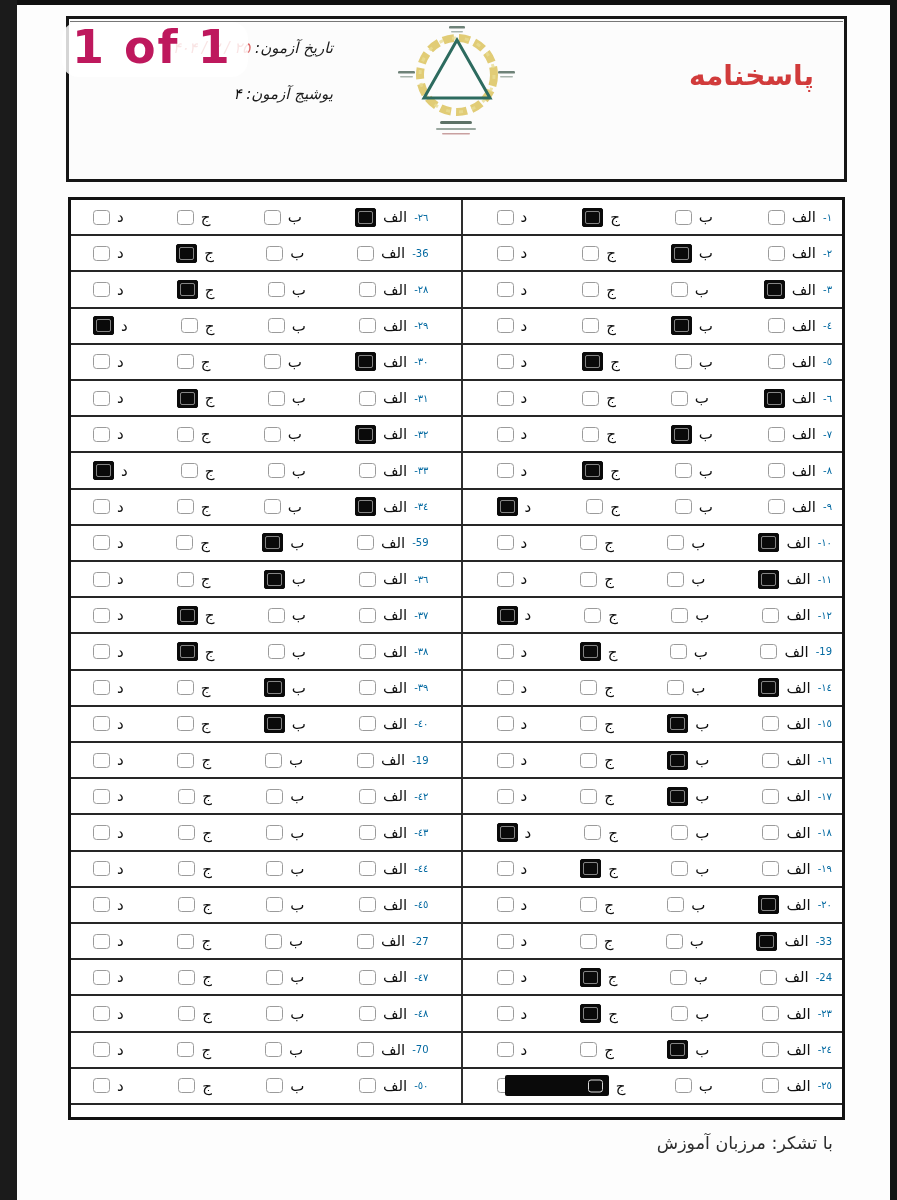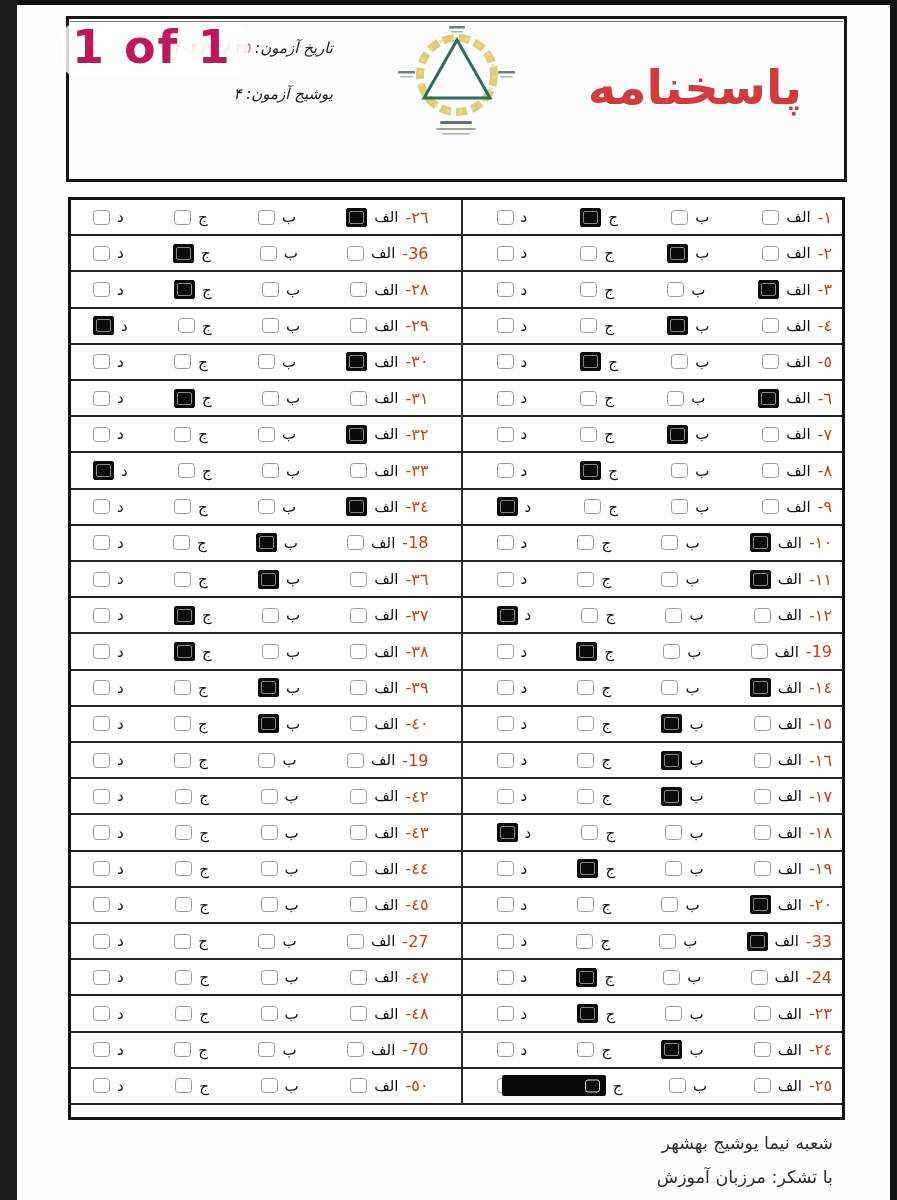--- a/index.html
+++ b/index.html
@@ -30,37 +30,37 @@
     line-height:1.1;
   }
   .header-meta{
     position:absolute;left:32px;top:20px;width:232px;z-index:4;
     direction:rtl;text-align:right;font-size:15px;color:#1c1c1c;font-style:italic;
   }
   .meta-line{margin-bottom:28px;white-space:nowrap;}
   .meta-value-red{color:#dd6a6a;}
   .meta-value-black{color:#111;padding-left:4px;}
   .header-title{
-    position:absolute;right:42px;top:40px;direction:rtl;
-    font-size:48px;font-weight:bold;color:#d13b3b;z-index:2;
+    position:absolute;right:30px;top:40px;direction:rtl;
+    font-size:28px;font-weight:bold;color:#d13b3b;z-index:2;
   }
   .logo-wrap{position:absolute;left:50%;top:4px;transform:translateX(-50%);z-index:2;}
 
   
   .answer-table{
     position:absolute;left:68px;top:197px;width:771px;height:905px;
     border:3px solid #121212;background:#fff;
     display:flex;flex-direction:column;padding-bottom:12px;z-index:1;
   }
   .row{flex:1;display:flex;border-bottom:2px solid #262626;}
   .half{flex:1;display:flex;align-items:center;direction:rtl;justify-content:space-between;min-width:0;}
   .half-left{border-right:2px solid #2e2e2e;padding:0 32px 0 22px;}
   .half-right{padding:0 10px 0 34px;}
   .cell{display:flex;align-items:center;gap:7px;white-space:nowrap;}
-  .qnum{font-size:16px;color:#c2410c;}
+  .qnum{font-size:10px;color:#0369a1;}
   .olabel{font-size:15px;color:#101010;}
   .box{
     position:relative;flex:none;
     width:15px;height:13px;background:#fff;
     border:1.6px solid #9b9b9b;border-radius:3.5px;
   }
   .box.filled{
     width:19px;height:17px;background:#0a0a0a;
     border-color:#0a0a0a;border-radius:2px;
   }
@@ -484,21 +484,21 @@
         </div>
         <div class="cell ocell">
           <span class="olabel">د</span>
           <span class="box filled"></span>
         </div>
       </div>
     </div>
     <div class="row">
       <div class="half half-left">
         <div class="cell qcell">
-          <span class="qnum">18-</span>
+          <span class="qnum">59-</span>
           <span class="olabel">الف</span>
           <span class="box"></span>
         </div>
         <div class="cell ocell">
           <span class="olabel">ب</span>
           <span class="box filled"></span>
         </div>
         <div class="cell ocell">
           <span class="olabel">ج</span>
           <span class="box"></span>
@@ -1124,15 +1124,14 @@
         </div>
         <div class="cell ocell">
           <span class="olabel">د</span>
           <span class="box"></span>
         </div>
       </div>
     </div>
   </div>
 
 <div class="footer">
-  <div>شعبه نیما یوشیج بهشهر</div>
   <div>با تشکر: مرزبان آموزش</div>
 </div>
 
 </body></html>

